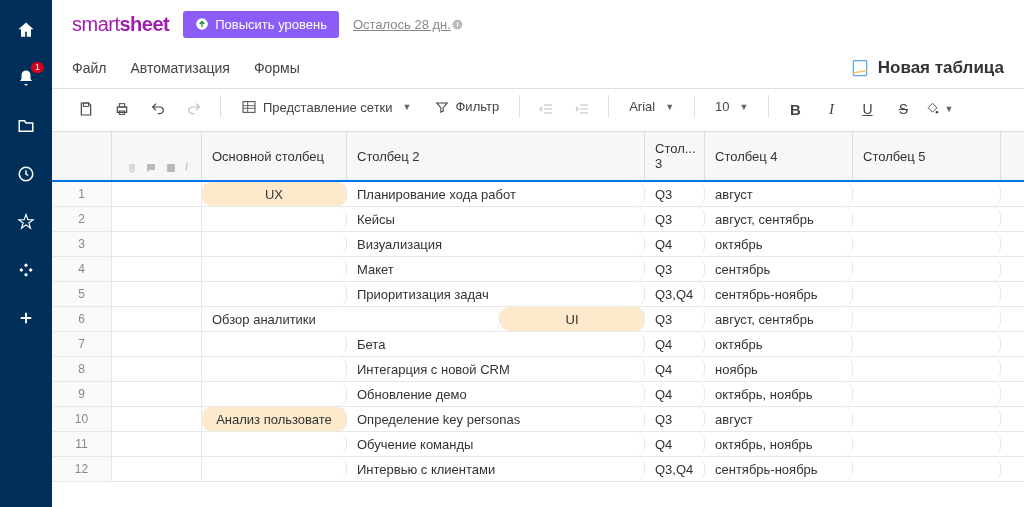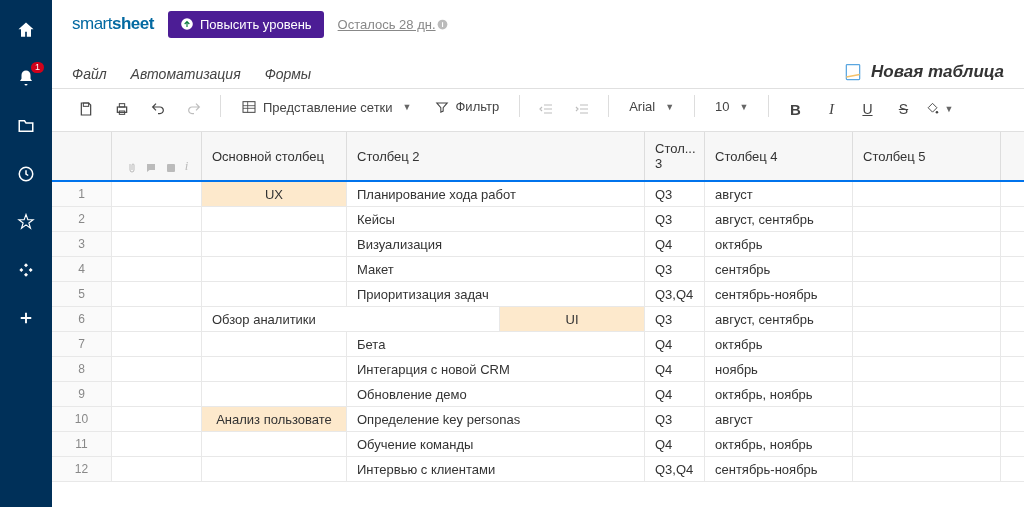--- a/index.html
+++ b/index.html
@@ -3,42 +3,42 @@
 <meta charset="utf-8">
 <style>
 * { margin: 0; padding: 0; box-sizing: border-box; }
 body { font-family: Arial, sans-serif; font-size: 13px; color: #333; background: #fff; width: 1024px; height: 507px; overflow: hidden; display: flex; }
 .leftbar { width: 52px; background: #003059; height: 100%; display: flex; flex-direction: column; align-items: center; padding-top: 20px; gap: 28px; }
 .leftbar svg { fill: #fff; }
 .lbicon { width: 20px; height: 20px; display: flex; align-items: center; justify-content: center; cursor: pointer; position: relative; }
 .badge { position: absolute; top: -6px; right: -8px; background: #d0021b; color: #fff; border-radius: 8px; font-size: 9px; padding: 1px 4px; line-height: 1; }
 .main { flex: 1; display: flex; flex-direction: column; }
 .topbar { display: flex; align-items: center; padding: 8px 20px; gap: 14px; height: 48px; }
-.logo-text { font-size: 17px; color: #0369a1; font-weight: 400; letter-spacing: -0.5px; }
+.logo-text { font-size: 20px; color: #a21caf; font-weight: 400; letter-spacing: -0.5px; }
 .logo-text b { font-weight: 700; }
-.upgrade { background: #4c1d95; color: #fff; padding: 6px 12px; border-radius: 3px; display: flex; align-items: center; gap: 6px; font-size: 13px; cursor: pointer; }
+.upgrade { background: #8b5cf6; color: #fff; padding: 6px 12px; border-radius: 3px; display: flex; align-items: center; gap: 6px; font-size: 13px; cursor: pointer; }
 .trial { color: #888; font-size: 13px; display: flex; align-items: center; gap: 0; text-decoration: underline; }
-.menurow { display: flex; align-items: flex-end; padding: 6px 20px; gap: 7px; height: 40px; justify-content: space-between; font-style: italic; }
+.menurow { display: flex; align-items: center; padding: 6px 20px; gap: 7px; height: 40px; justify-content: space-between; }
 .menurow-left { display: flex; gap: 24px; }
 .menuitem { font-size: 14px; color: #444; cursor: pointer; }
 .sheettitle { display: flex; align-items: center; gap: 8px; font-size: 17px; font-weight: 700; color: #333; }
 .toolbar { display: flex; align-items: flex-start; padding: 6px 20px; gap: 8px; height: 44px; border-top: 1px solid #e0e0e0; border-bottom: 1px solid #e0e0e0; }
 .tbtn { width: 28px; height: 28px; display: flex; align-items: center; justify-content: center; cursor: pointer; color: #444; }
 .tbtn.disabled { opacity: 0.35; cursor: default; }
 .sep { width: 1px; height: 22px; background: #ddd; margin: 0 4px; }
 .tbtn-label { display: flex; align-items: center; gap: 6px; padding: 4px 8px; cursor: pointer; font-size: 13px; color: #444; }
 .grid { flex: 1; overflow: auto; }
 .ghead { display: flex; background: #f7f7f7; border-bottom: 2px solid #0073ec; height: 50px; }
 .rownum-head { width: 60px; border-right: 1px solid #ddd; display: flex; align-items: flex-end; justify-content: center; padding-bottom: 4px; }
 .icons-head { width: 90px; border-right: 1px solid #ddd; display: flex; align-items: flex-end; justify-content: center; padding-bottom: 6px; gap: 8px; color: #bbb; }
 .colhead { border-right: 1px solid #ddd; padding: 8px 10px; font-weight: 400; font-size: 13px; color: #333; display: flex; align-items: center; }
 .grow { display: flex; border-bottom: 1px solid #e8e8e8; height: 25px; align-items: stretch; }
 .rownum { width: 60px; border-right: 1px solid #e8e8e8; display: flex; align-items: center; justify-content: center; color: #888; font-size: 12px; background: #fafafa; }
 .iconcell { width: 90px; border-right: 1px solid #e8e8e8; }
-.cell { border-right: 1px solid #e8e8e8; padding: 4px 10px; font-size: 13px; display: flex; align-items: center; overflow: hidden; white-space: nowrap; }
+.cell { border-right: 1px solid #e8e8e8; padding: 4px 10px; font-size: 13px; display: flex; align-items: center; overflow: hidden; white-space: nowrap; border-radius: 9px; }
 .c0 { width: 145px; }
 .c1 { width: 298px; }
 .c2 { width: 60px; }
 .c3 { width: 148px; text-align: center; }
 .c4 { width: 148px; }
 .cellhl { background: #fde9cc; justify-content: center; }
 .caret { font-size: 9px; margin-left: 4px; color: #666; }
 </style>
 </head>
 <body>

